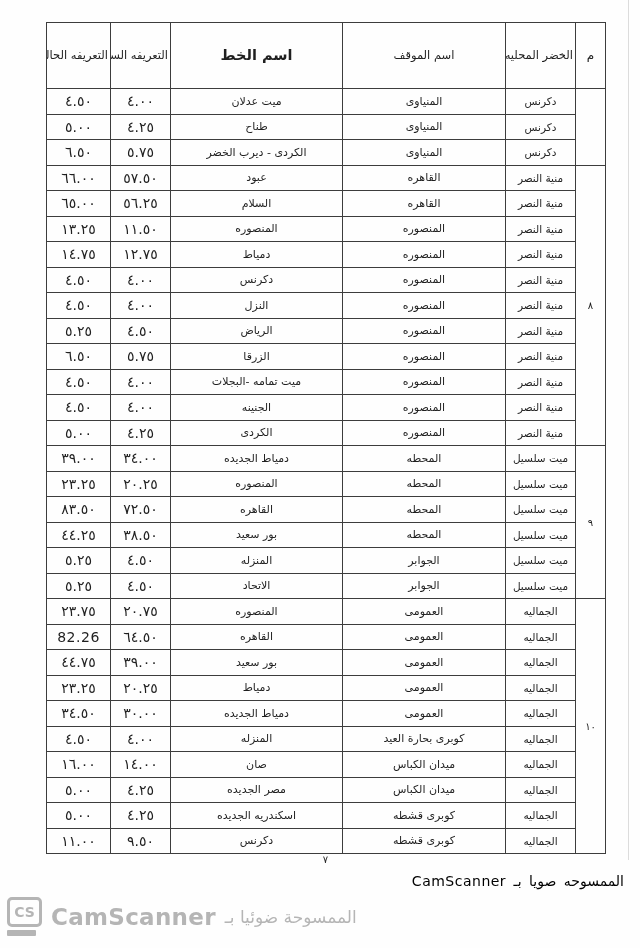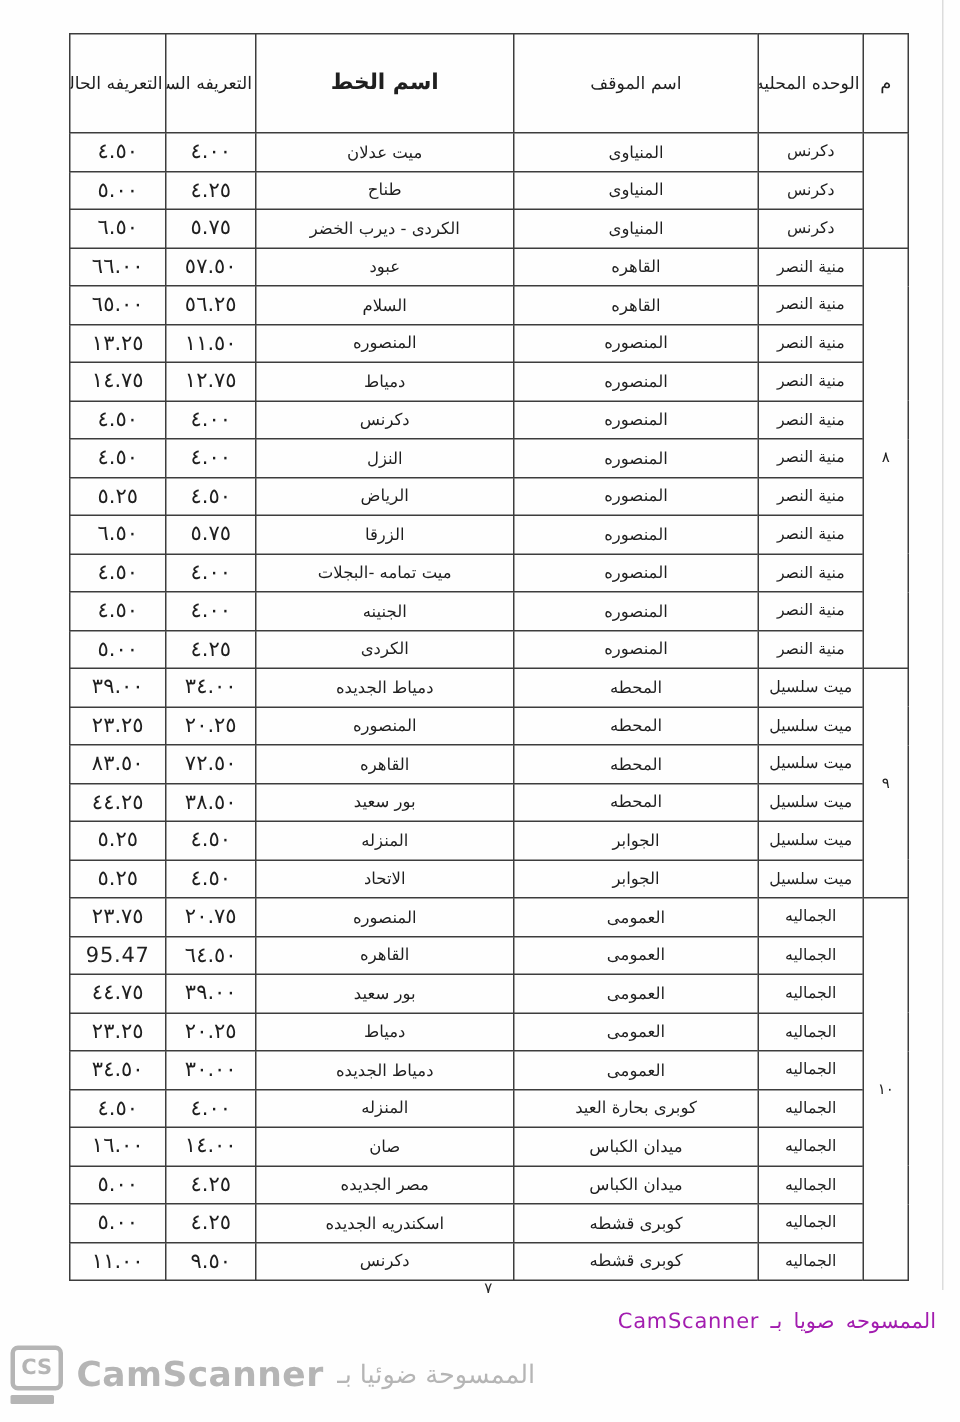--- a/index.html
+++ b/index.html
@@ -48,21 +48,21 @@
   td.prev, td.curr{font-size:14px;letter-spacing:.5px;}
   td.serial{vertical-align:top;padding-top:3px;font-size:10px;}
 
   .page-number{
     position:absolute;top:854px;left:46px;width:559px;
     text-align:center;font-size:10px;color:#2a2a2a;
   }
 
   .handwritten{
     position:absolute;top:873px;right:16px;
-    direction:rtl;font-size:14px;color:#a21caf;
+    direction:rtl;font-size:14px;color:#000000;
     letter-spacing:.5px;word-spacing:3px;
   }
 
   .cs-watermark{
     position:absolute;left:7px;bottom:12px;
     display:flex;align-items:center;gap:9px;
     direction:ltr;color:#b5b5b5;
   }
   .cs-logo{
     width:29px;height:24px;border:3px solid #b5b5b5;border-radius:5px;
@@ -88,21 +88,21 @@
       <col class="c-serial">
         <col class="c-unit">
         <col class="c-stop">
       <col class="c-line">
         <col class="c-prev">
         <col class="c-curr">
     </colgroup>
     <thead>
       <tr>
         <th class="h-serial">م</th>
-        <th class="h-unit">الوحده المحليه</th>
+        <th class="h-unit">الخضر المحليه</th>
         <th class="h-stop">اسم الموقف</th>
         <th class="h-line">اسم الخط</th>
         <th class="h-prev">التعريفه السابقه</th>
         <th class="h-curr">التعريفه الحاليه</th>
       </tr>
     </thead>
     <tbody>
         <tr>
           <td class="serial" rowspan="3"></td>
           <td class="unit">دكرنس</td>
@@ -252,21 +252,21 @@
           <td class="stop">العمومى</td>
           <td class="line">المنصوره</td>
           <td class="prev">٢٠.٧٥</td>
           <td class="curr">٢٣.٧٥</td>
         </tr>
         <tr>
           <td class="unit">الجماليه</td>
           <td class="stop">العمومى</td>
           <td class="line">القاهره</td>
           <td class="prev">٦٤.٥٠</td>
-          <td class="curr">95.47</td>
+          <td class="curr">82.26</td>
         </tr>
         <tr>
           <td class="unit">الجماليه</td>
           <td class="stop">العمومى</td>
           <td class="line">بور سعيد</td>
           <td class="prev">٣٩.٠٠</td>
           <td class="curr">٤٤.٧٥</td>
         </tr>
         <tr>
           <td class="unit">الجماليه</td>

